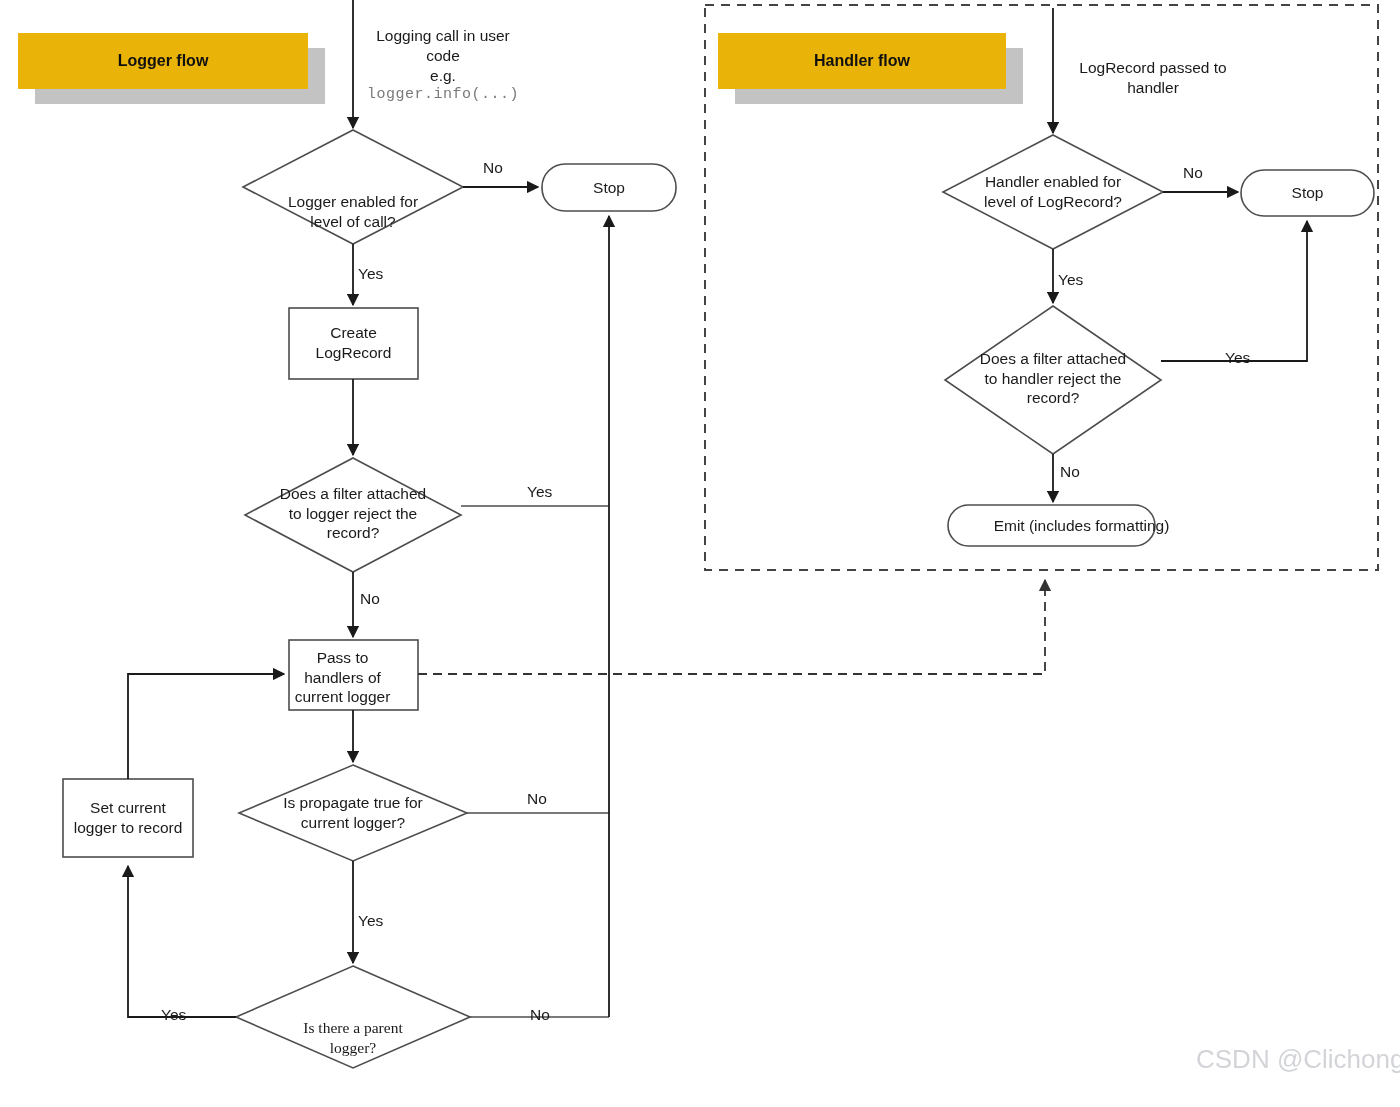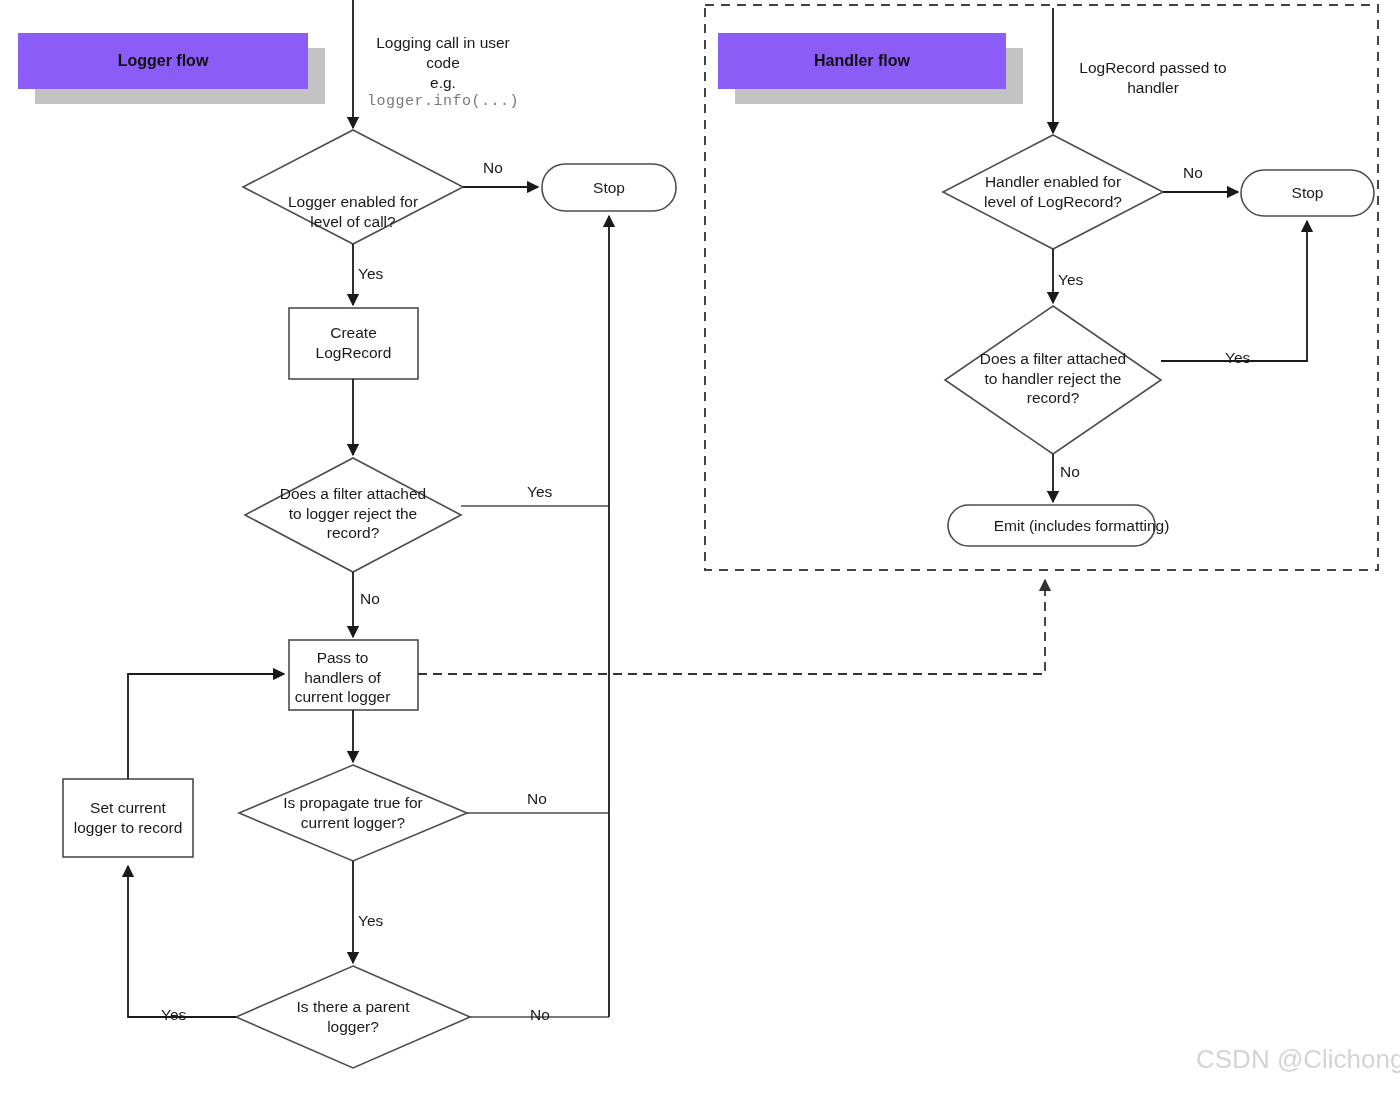--- a/index.html
+++ b/index.html
@@ -63,21 +63,21 @@
   .edge-label {
     position: absolute;
     color: #1a1a1a;
     font-size: 15.5px;
     font-family: "Liberation Sans", sans-serif;
     white-space: nowrap;
   }
   .banner {
     position: absolute;
     box-sizing: border-box;
-    background: #8b5cf6;
+    background: #eab308;
     color: #111111;
     font-weight: bold;
     font-size: 16px;
     display: flex;
     align-items: center;
     justify-content: center;
     font-family: "Liberation Sans", sans-serif;
   }
   .banner-shadow {
     position: absolute;
@@ -185,21 +185,21 @@
 
     <rect class="shape-stroke" x="948" y="505" width="207" height="41" rx="20.5" ry="20.5"></rect>
   </svg>
 
   <div class="banner-shadow" style="left:35px; top:48px; width:290px; height:56px;"></div>
   <div class="banner" style="left:18px; top:33px; width:290px; height:56px;">Logger flow</div>
 
   <div class="banner-shadow" style="left:735px; top:48px; width:288px; height:56px;"></div>
   <div class="banner" style="left:718px; top:33px; width:288px; height:56px;text-align:center;">Handler flow</div>
 
-  <div class="start-note" style="left:313px; top:33px;">
+  <div class="start-note" style="left:313px; top:26px;">
     <div>Logging call in user</div>
     <div>code</div>
     <div>e.g.</div>
     <div class="mono-line">logger.info(...)</div>
   </div>
 
   <div class="node-label" style="left:253px; top:167px; width:200px;margin-top:25px;">
     <div>Logger enabled for</div>
     <div>level of call?</div>
   </div>
@@ -221,21 +221,21 @@
     <div>Pass to</div>
     <div>handlers of</div>
     <div>current logger</div>
   </div>
 
   <div class="node-label" style="left:253px; top:793px; width:200px;">
     <div>Is propagate true for</div>
     <div>current logger?</div>
   </div>
 
-  <div class="node-label" style="left:253px; top:997px; width:200px;">
+  <div class="node-label" style="left:253px; top:1018px; width:200px;font-family:Liberation Serif, serif;">
     <div>Is there a parent</div>
     <div>logger?</div>
   </div>
 
   <div class="node-label" style="left:58px; top:798px; width:140px;">
     <div>Set current</div>
     <div>logger to record</div>
   </div>
 
   <div class="edge-label" style="left:483px; top:159px;">No</div>

